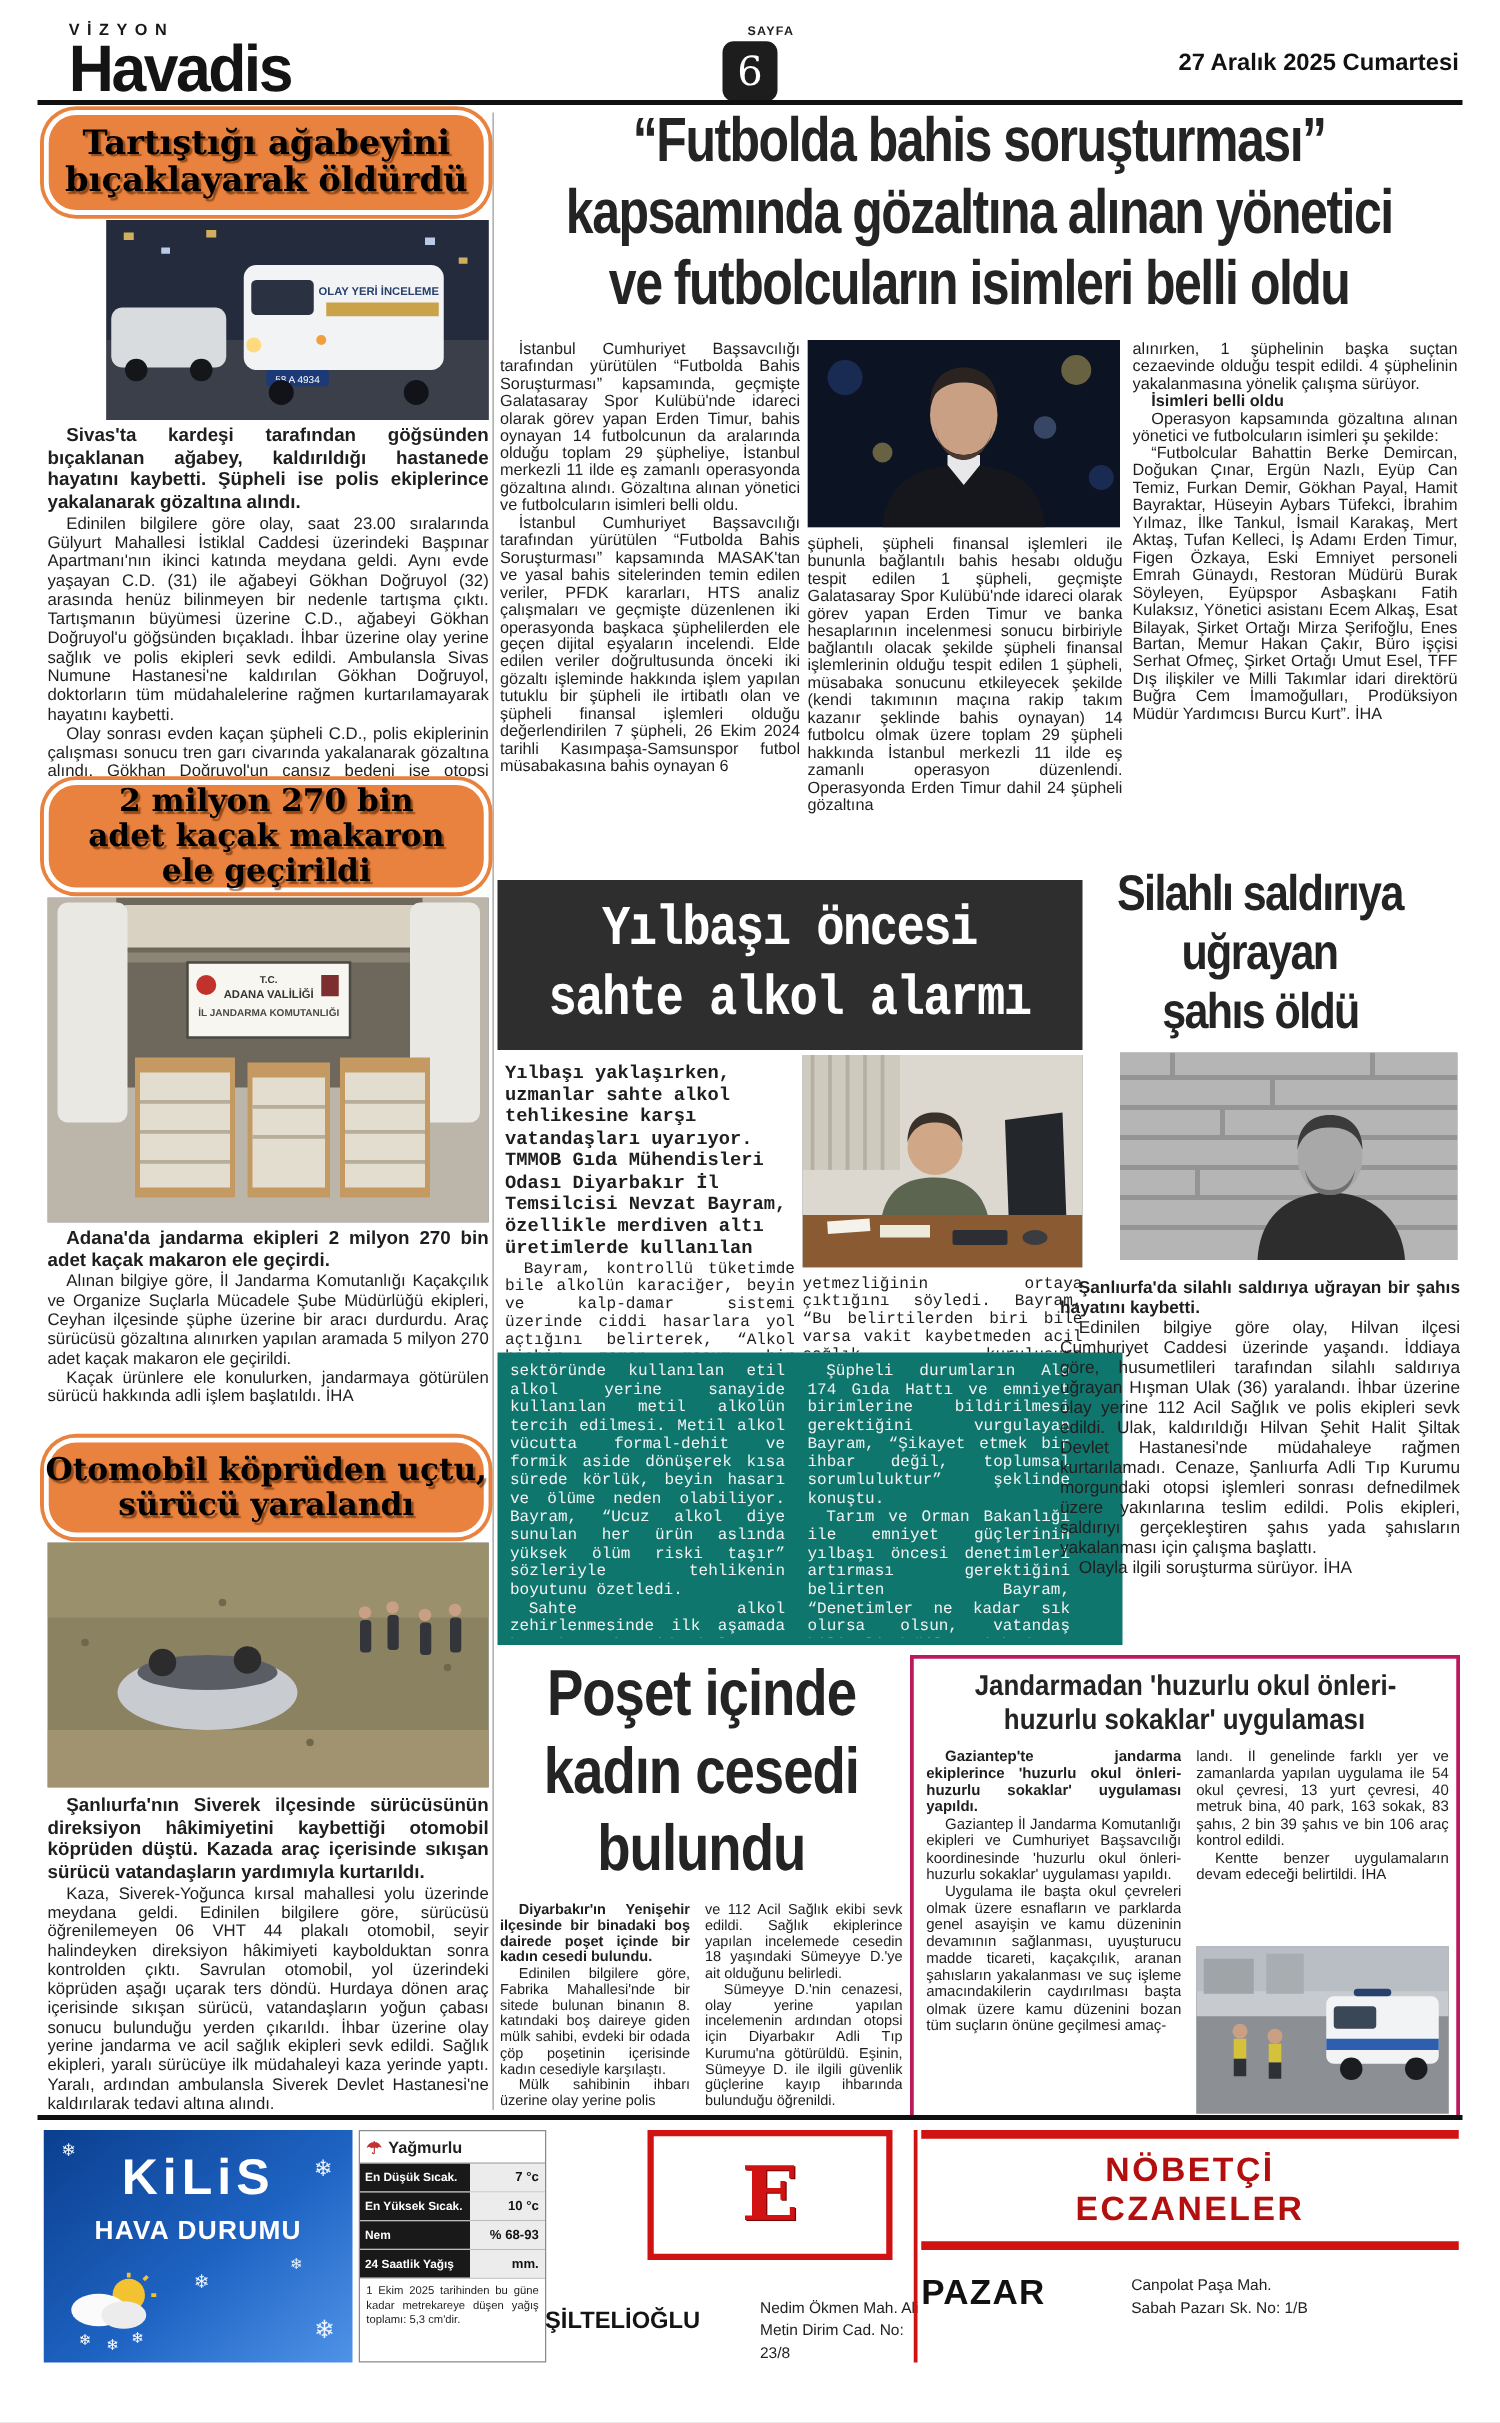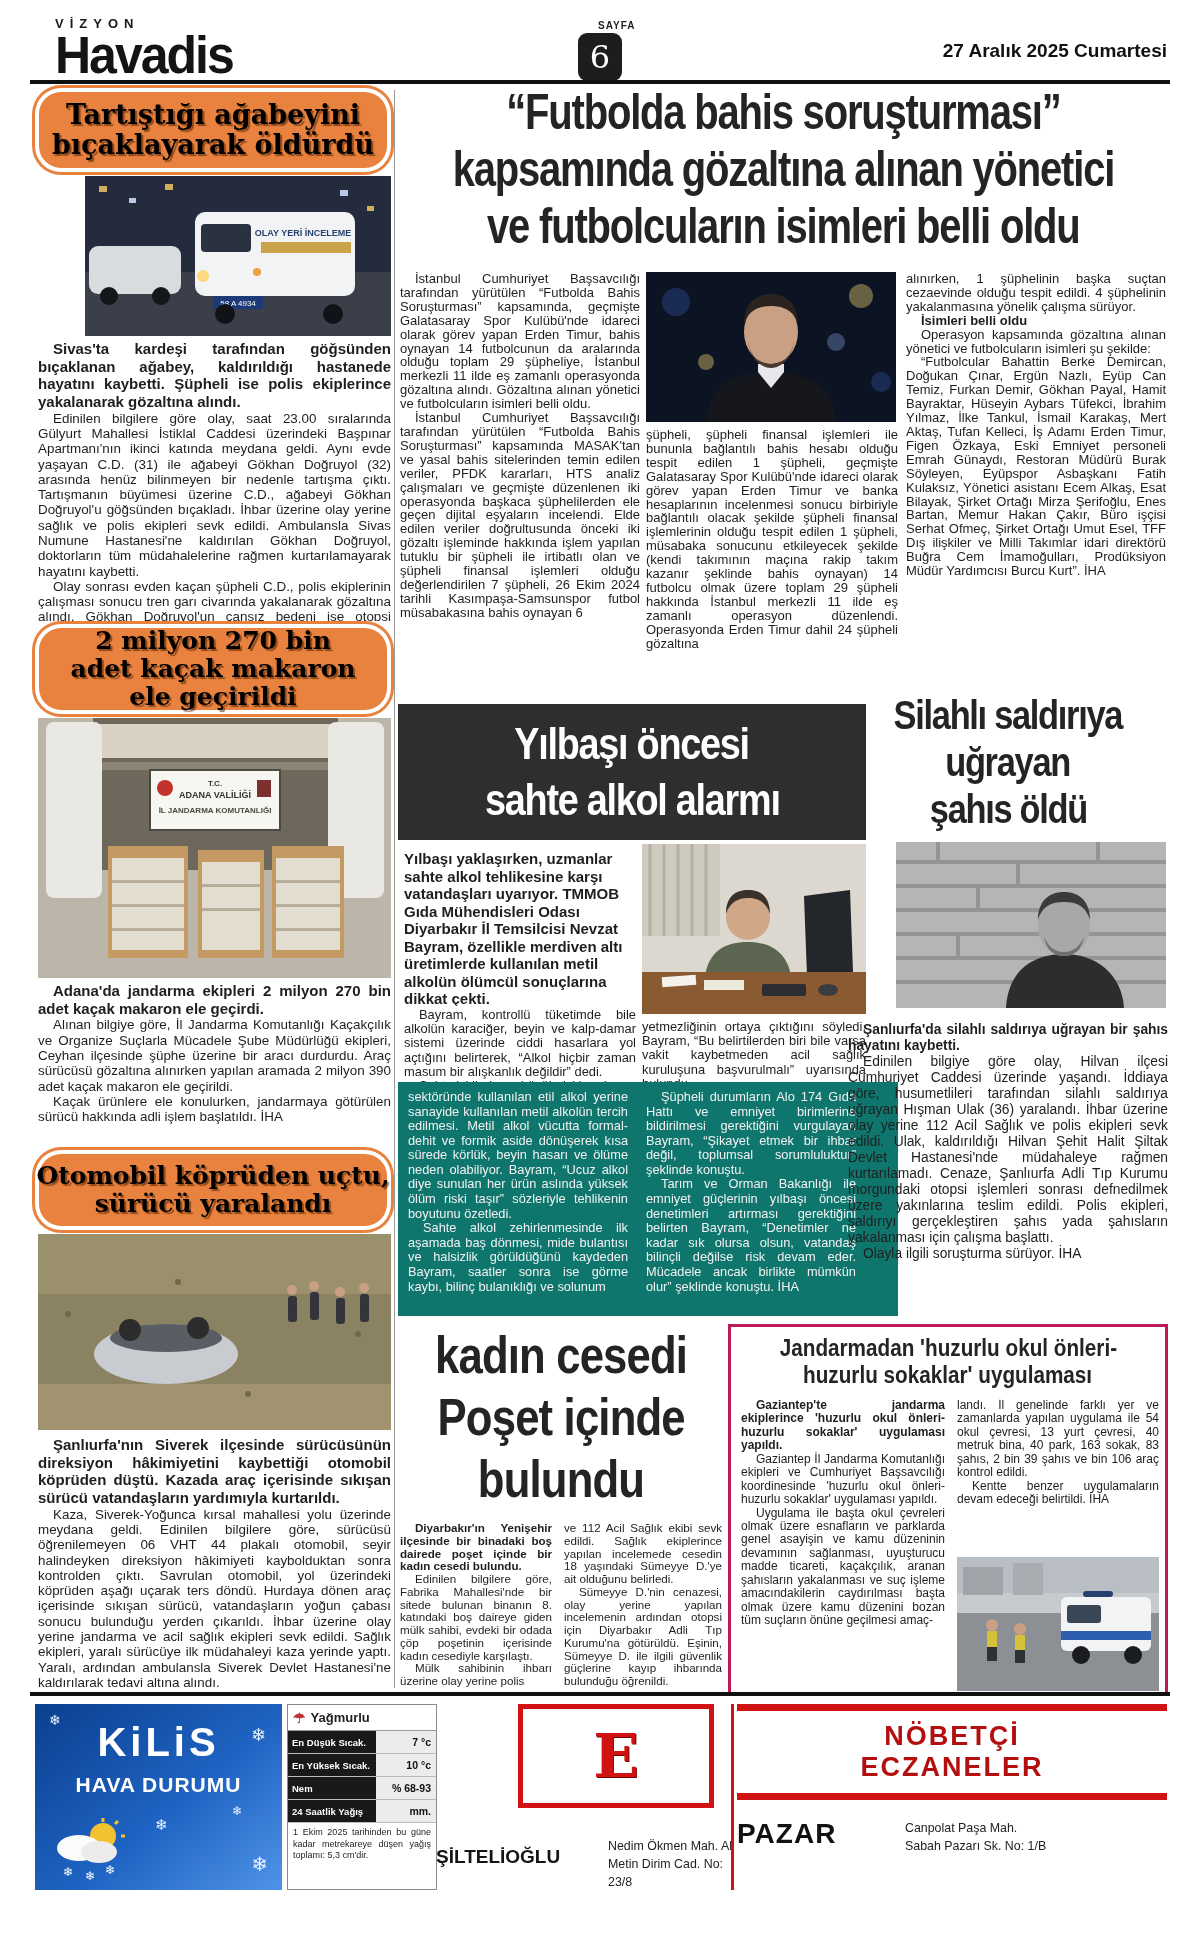--- a/index.html
+++ b/index.html
@@ -153,21 +153,21 @@
             <rect x="164" y="190" width="58" height="3"></rect>
           <rect x="238" y="162" width="64" height="3"></rect>
             <rect x="238" y="186" width="64" height="3"></rect>
             <rect x="238" y="210" width="64" height="3"></rect>
         </g>
       </g>
     </svg>
   </div>
   <div class="abs bodytext left-body clip" style="left:38px;top:982px;width:353px;height:164px;">
     <p class="lead">Adana'da jandarma ekipleri 2 milyon 270 bin adet kaçak makaron ele geçirdi.</p>
-    <p>Alınan bilgiye göre, İl Jandarma Komutanlığı Kaçakçılık ve Organize Suçlarla Mücadele Şube Müdürlüğü ekipleri, Ceyhan ilçesinde şüphe üzerine bir aracı durdurdu. Araç sürücüsü gözaltına alınırken yapılan aramada 2 milyon 390 adet kaçak makaron ele geçirildi.</p>
+    <p>Alınan bilgiye göre, İl Jandarma Komutanlığı Kaçakçılık ve Organize Suçlarla Mücadele Şube Müdürlüğü ekipleri, Ceyhan ilçesinde şüphe üzerine bir aracı durdurdu. Araç sürücüsü gözaltına alınırken yapılan aramada 5 milyon 270 adet kaçak makaron ele geçirildi.</p>
     <p>Kaçak ürünlere ele konulurken, jandarmaya götürülen sürücü hakkında adli işlem başlatıldı. İHA</p>
   </div>
 
   <div class="abs badge b25" style="left:35px;top:1150px;width:356px;height:80px;">
     <div class="l1">Otomobil köprüden uçtu,</div>
     <div class="l2">sürücü yaralandı</div>
   </div>
   <div class="abs photo" style="left:38px;top:1234px;width:353px;height:196px;">
     <svg viewBox="0 0 353 196" preserveAspectRatio="none">
       <rect width="353" height="196" fill="#8a8260"></rect>
@@ -237,21 +237,21 @@
       <p style="text-indent:0;">şüpheli, şüpheli finansal işlemleri ile bununla bağlantılı bahis hesabı olduğu tespit edilen 1 şüpheli, geçmişte Galatasaray Spor Kulübü'nde idareci olarak görev yapan Erden Timur ve banka hesaplarının incelenmesi sonucu birbiriyle bağlantılı olacak şekilde şüpheli finansal işlemlerinin olduğu tespit edilen 1 şüpheli, müsabaka sonucunu etkileyecek şekilde (kendi takımının maçına rakip takım kazanır şeklinde bahis oynayan) 14 futbolcu olmak üzere toplam 29 şüpheli hakkında İstanbul merkezli 11 ilde eş zamanlı operasyon düzenlendi. Operasyonda Erden Timur dahil 24 şüpheli gözaltına</p>
     </div>
     <div class="abs bodytext colminor clip" style="left:508px;top:188px;width:260px;height:420px;">
       <p style="text-indent:0;">alınırken, 1 şüphelinin başka suçtan cezaevinde olduğu tespit edildi. 4 şüphelinin yakalanmasına yönelik çalışma sürüyor.</p>
       <p class="subhead">İsimleri belli oldu</p>
       <p>Operasyon kapsamında gözaltına alınan yönetici ve futbolcuların isimleri şu şekilde:</p>
       <p>“Futbolcular Bahattin Berke Demircan, Doğukan Çınar, Ergün Nazlı, Eyüp Can Temiz, Furkan Demir, Gökhan Payal, Hamit Bayraktar, Hüseyin Aybars Tüfekci, İbrahim Yılmaz, İlke Tankul, İsmail Karakaş, Mert Aktaş, Tufan Kelleci, İş Adamı Erden Timur, Figen Özkaya, Eski Emniyet personeli Emrah Günaydı, Restoran Müdürü Burak Söyleyen, Eyüpspor Asbaşkanı Fatih Kulaksız, Yönetici asistanı Ecem Alkaş, Esat Bilayak, Şirket Ortağı Mirza Şerifoğlu, Enes Bartan, Memur Hakan Çakır, Büro işçisi Serhat Ofmeç, Şirket Ortağı Umut Esel, TFF Dış ilişkiler ve Milli Takımlar idari direktörü Buğra Cem İmamoğulları, Prodüksiyon Müdür Yardımcısı Burcu Kurt”. İHA</p>
     </div>
   </div>
 
-  <div class="abs" style="left:398px;top:704px;width:468px;height:642px;">
+  <div class="abs" style="left:398px;top:704px;width:468px;height:642px;font-family:Liberation Mono, monospace;">
     <div class="headbox" style="height:136px;">
       <div class="hlrow alkolhl">
           <span class="cond">Yılbaşı öncesi</span>
         </div>
       <div class="hlrow alkolhl">
           <span class="cond">sahte alkol alarmı</span>
         </div>
     </div>
     <div class="abs bodytext clip" style="left:6px;top:146px;width:232px;height:156px;font-size:15px;line-height:1.17;font-weight:bold;">Yılbaşı yaklaşırken, uzmanlar sahte alkol tehlikesine karşı vatandaşları uyarıyor. TMMOB Gıda Mühendisleri Odası Diyarbakır İl Temsilcisi Nevzat Bayram, özellikle merdiven altı üretimlerde kullanılan metil alkolün ölümcül sonuçlarına dikkat çekti.</div>
     <div class="abs photo" style="left:244px;top:140px;width:224px;height:170px;">
@@ -330,24 +330,24 @@
     </div>
     <div class="abs bodytext clip" style="left:0;top:330px;width:320px;height:292px;font-size:13.8px;line-height:1.16;">
       <p class="lead">Şanlıurfa'da silahlı saldırıya uğrayan bir şahıs hayatını kaybetti.</p>
       <p>Edinilen bilgiye göre olay, Hilvan ilçesi Cumhuriyet Caddesi üzerinde yaşandı. İddiaya göre, husumetlileri tarafından silahlı saldırıya uğrayan Hışman Ulak (36) yaralandı. İhbar üzerine olay yerine 112 Acil Sağlık ve polis ekipleri sevk edildi. Ulak, kaldırıldığı Hilvan Şehit Halit Şiltak Devlet Hastanesi'nde müdahaleye rağmen kurtarılamadı. Cenaze, Şanlıurfa Adli Tıp Kurumu morgundaki otopsi işlemleri sonrası defnedilmek üzere yakınlarına teslim edildi. Polis ekipleri, saldırıyı gerçekleştiren şahıs yada şahısların yakalanması için çalışma başlattı.</p>
       <p>Olayla ilgili soruşturma sürüyor. İHA</p>
     </div>
   </div>
 
   <div class="abs" style="left:398px;top:1324px;width:326px;height:372px;">
     <div class="hlrow posethl">
+        <span class="cond">Poşet içinde</span>
+      </div>
+    <div class="hlrow posethl">
         <span class="cond">kadın cesedi</span>
-      </div>
-    <div class="hlrow posethl">
-        <span class="cond">Poşet içinde</span>
       </div>
     <div class="hlrow posethl">
         <span class="cond">bulundu</span>
       </div>
     <div class="abs bodytext clip" style="left:2px;top:198px;width:152px;height:174px;font-size:11.6px;line-height:1.1;">
       <p class="lead">Diyarbakır'ın Yenişehir ilçesinde bir binadaki boş dairede poşet içinde bir kadın cesedi bulundu.</p>
       <p>Edinilen bilgilere göre, Fabrika Mahallesi'nde bir sitede bulunan binanın 8. katındaki boş daireye giden mülk sahibi, evdeki bir odada çöp poşetinin içerisinde kadın cesediyle karşılaştı.</p>
       <p>Mülk sahibinin ihbarı üzerine olay yerine polis</p>
     </div>
     <div class="abs bodytext clip" style="left:166px;top:198px;width:158px;height:174px;font-size:11.6px;line-height:1.1;">

